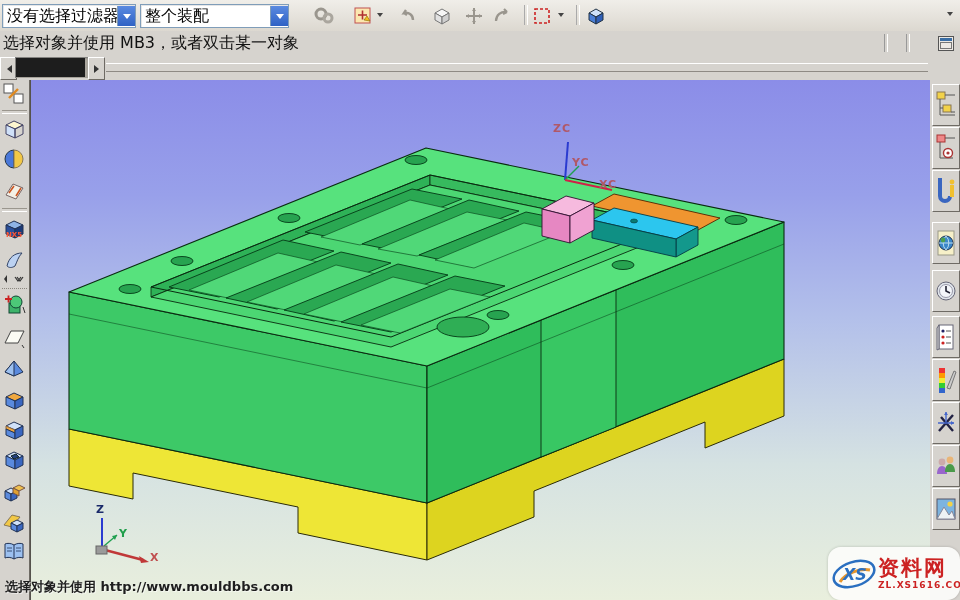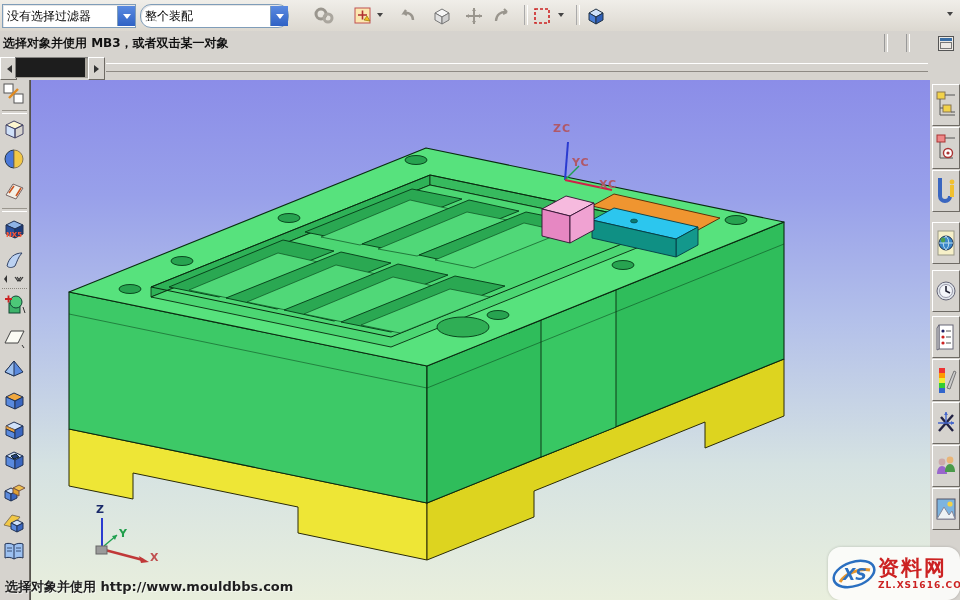--- a/index.html
+++ b/index.html
@@ -4,31 +4,31 @@
 <style>
   html,body{margin:0;padding:0;}
   body{width:960px;height:600px;position:relative;overflow:hidden;
        font-family:"DejaVu Sans","Liberation Sans",sans-serif;
        background:#d6d3ce;font-size:12px;}
   
   .toolbar{position:absolute;left:0;top:0;width:960px;height:31px;
      background:linear-gradient(#f0eee9,#dcd8d0);border-bottom:1px solid #9a968e;}
   .combo{position:absolute;top:4px;height:22px;background:#fff;
      border:1px solid #7f9db9;box-shadow:inset 1px 1px 0 #e6e6e6;display:flex;align-items:center;}
-  .combo .txt{flex:1;padding:0 4px;font-size:12px;color:#000;white-space:nowrap;overflow:hidden;}
+  .combo .txt{flex:1;padding:0 4px;font-size:16px;color:#000;white-space:nowrap;overflow:hidden;}
   .combo .arrowbtn{width:17px;height:20px;background:linear-gradient(#5a8ae0,#2f62c5);
      border-left:1px solid #7f9db9;display:flex;align-items:center;justify-content:center;}
   .combo .arrowbtn i{width:0;height:0;border:4px solid transparent;border-top:5px solid #fff;margin-top:4px;}
   .tbico{position:absolute;top:4px;width:24px;height:24px;display:flex;align-items:center;justify-content:center;}
   .tbsep{position:absolute;top:5px;width:2px;height:20px;border-left:1px solid #aaa;border-right:1px solid #fff;}
   .ddarrow{position:absolute;top:13px;width:0;height:0;border:3px solid transparent;border-top:4px solid #444;}
   
   .statusbar{position:absolute;left:0;top:31px;width:960px;height:24px;background:#d6d3ce;
      border-bottom:1px solid #9a968e;display:flex;align-items:center;}
-  .statusbar .msg{margin-left:3px;font-weight:bold;font-size:12px;color:#111;white-space:nowrap;}
+  .statusbar .msg{margin-left:3px;font-weight:normal;font-size:16px;color:#111;white-space:nowrap;}
   .st-sep{position:absolute;top:3px;width:2px;height:18px;border-left:1px solid #999;border-right:1px solid #fff;}
   .winicon{position:absolute;left:938px;top:5px;width:14px;height:13px;border:1px solid #555;background:#ece9e4;}
   .winicon::before{content:"";display:block;height:3px;background:#3a6ea5;margin:1px;}
   .winicon::after{content:"";display:block;height:5px;border:1px solid #777;margin:0 1px;}
   
   .subbar{position:absolute;left:0;top:55px;width:960px;height:25px;background:#d6d3ce;}
   .hsb{position:absolute;left:0;top:2px;height:21px;}
   .hsb .btn{position:absolute;top:0;width:15px;height:21px;background:#d6d3ce;
      border:1px solid;border-color:#fff #6e6a64 #6e6a64 #fff;display:flex;align-items:center;justify-content:center;}
   .hsb .tri-l{width:0;height:0;border:4px solid transparent;border-right:5px solid #333;margin-right:3px;}
@@ -66,21 +66,21 @@
 </head>
 <body>
 
 <div class="toolbar">
   <div class="combo" style="left:2px;width:132px;">
     <span class="txt">没有选择过滤器</span>
     <span class="arrowbtn">
         <i></i>
       </span>
   </div>
-  <div class="combo" style="left:140px;width:147px;border-radius:11px;">
+  <div class="combo" style="left:140px;width:147px;">
     <span class="txt">整个装配</span>
     <span class="arrowbtn">
         <i></i>
       </span>
   </div>
 
   <span class="tbico" style="left:312px;">
     <svg width="22" height="22">
         <circle cx="8" cy="9" r="5" fill="none" stroke="#9a968e" stroke-width="3"></circle>
     <circle cx="15" cy="13" r="4" fill="none" stroke="#aaa69e" stroke-width="3"></circle>

